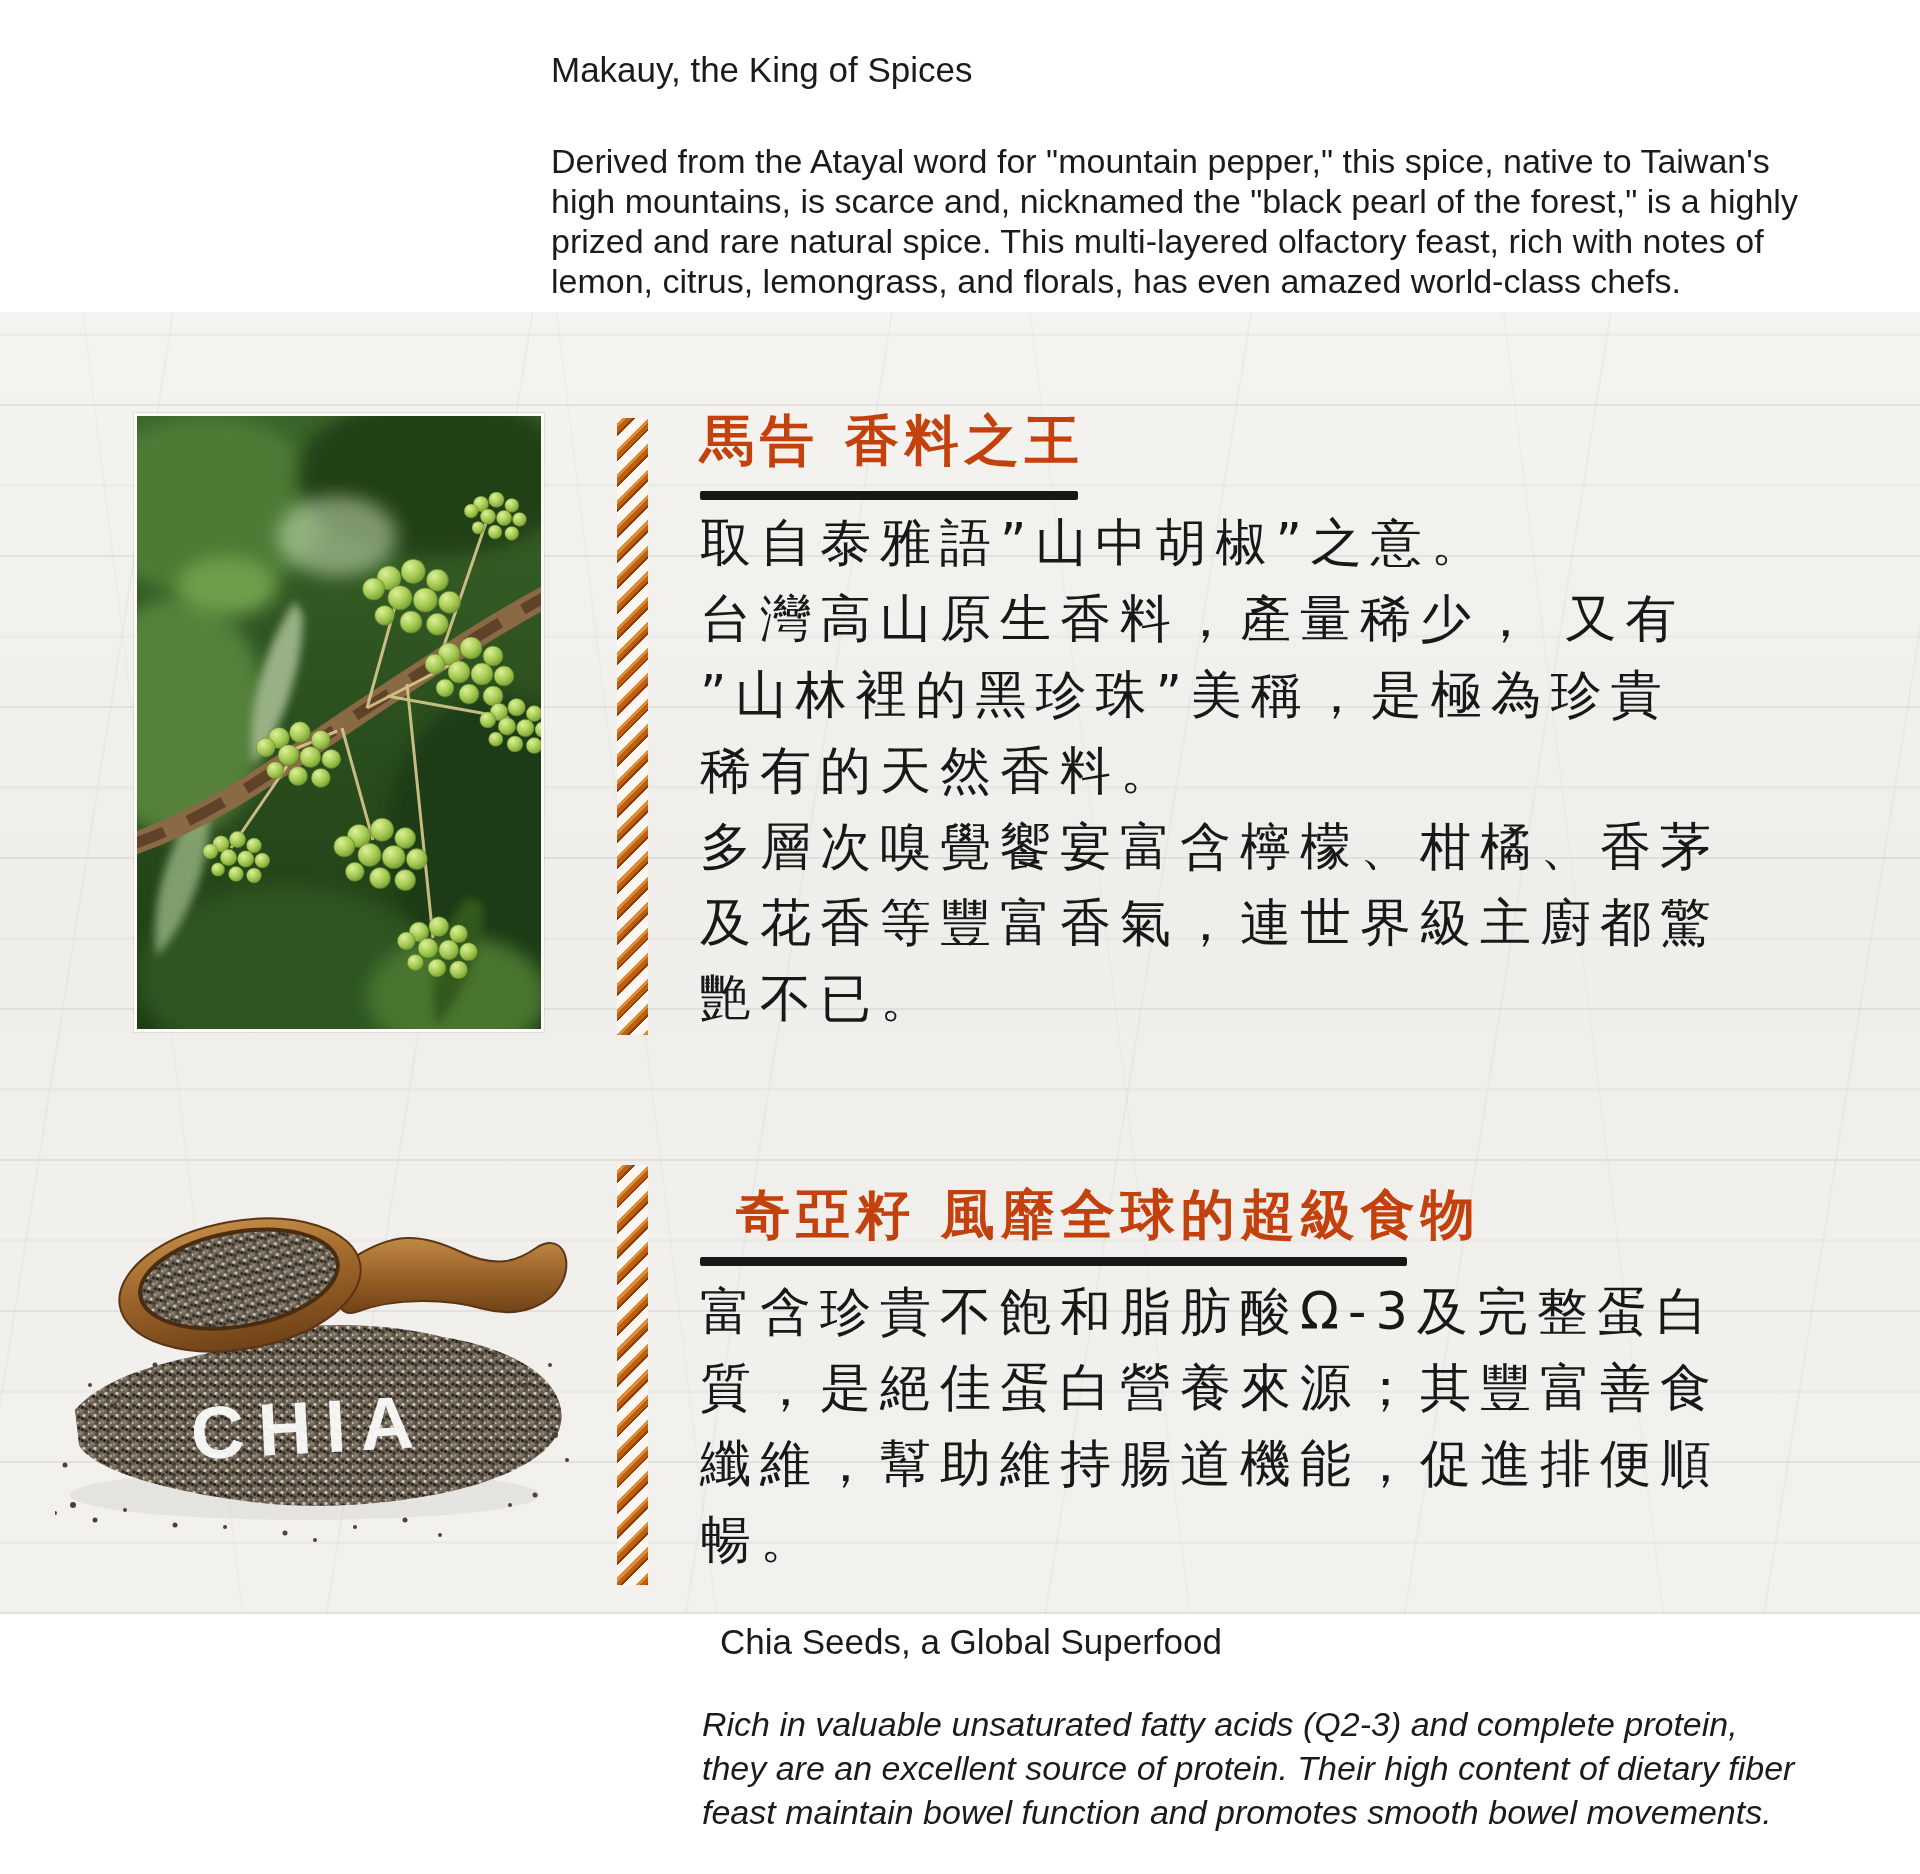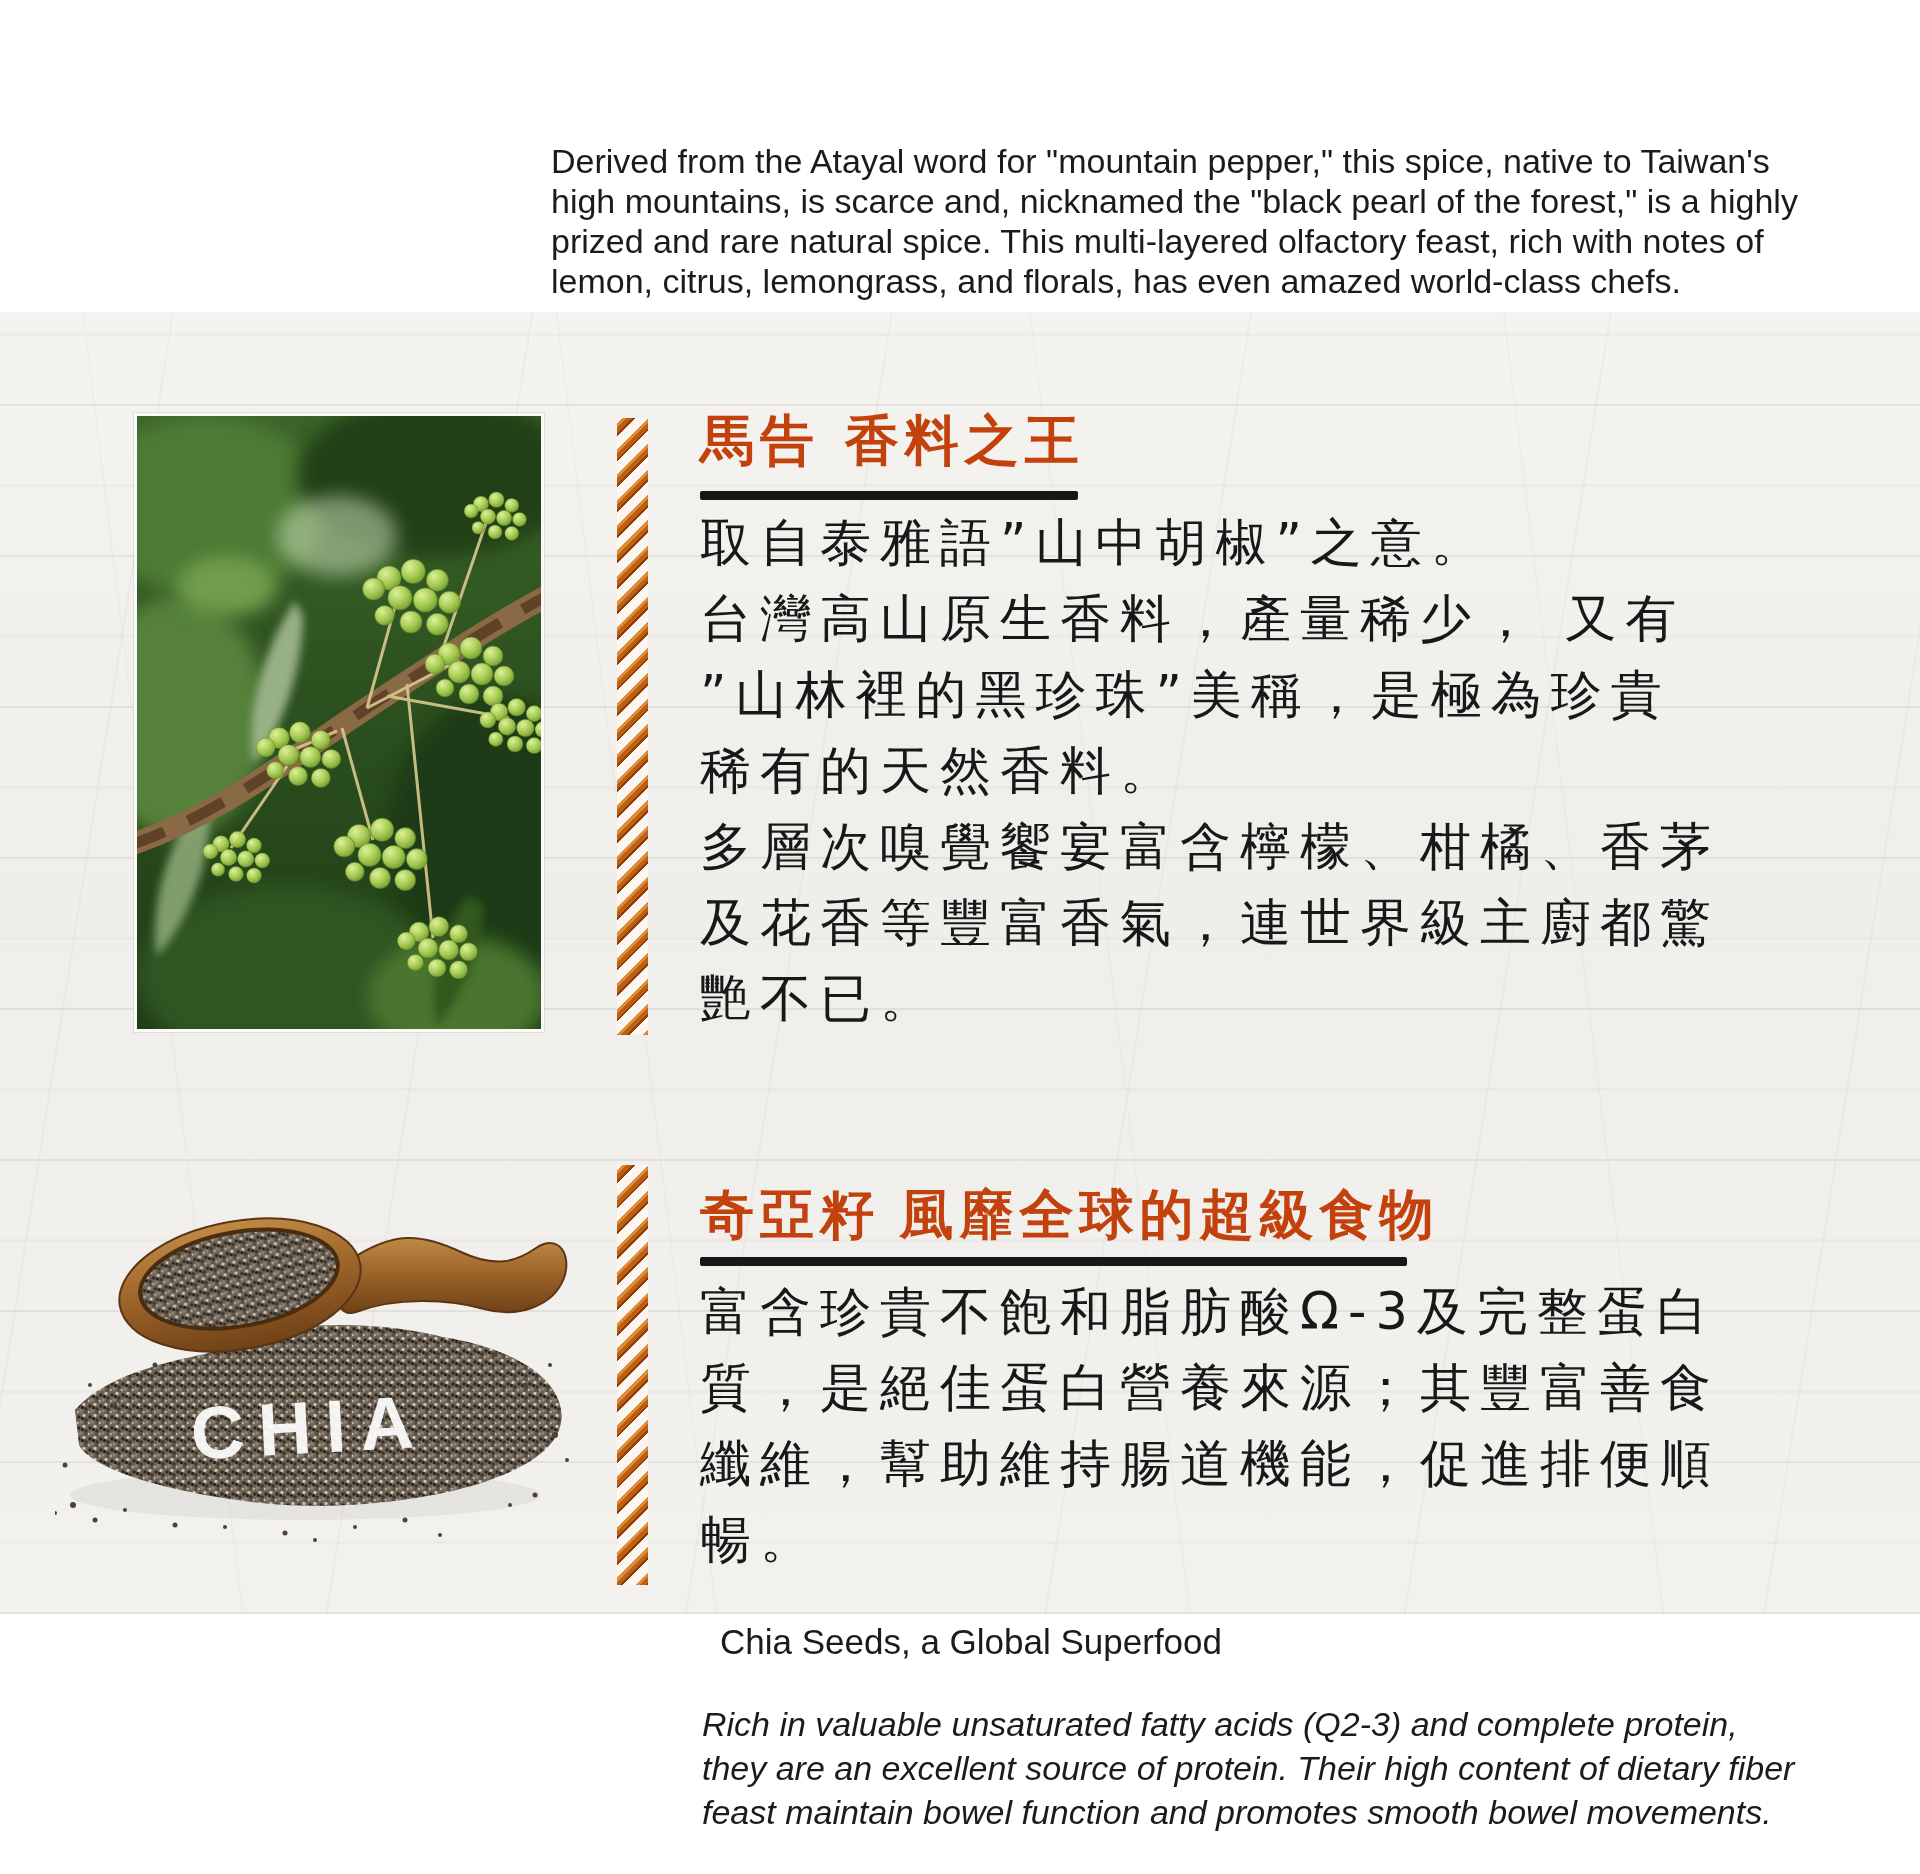--- a/index.html
+++ b/index.html
@@ -78,20 +78,21 @@
     box-sizing:content-box;
   }
   #chia-art{position:absolute;left:55px;top:1205px;width:520px;height:395px;}
 </style>
 </head>
 <body>
 
 <div id="page">
 
   <div id="top-band" class="white-band">
+    <div class="en-title" style="left:551px;top:50px;">Makauy, the King of Spices</div>
     <div class="en-para" style="left:551px;top:141px;">
       <div class="en-line">Derived from the Atayal word for "mountain pepper," this spice, native to Taiwan's</div>
       <div class="en-line">high mountains, is scarce and, nicknamed the "black pearl of the forest," is a highly</div>
       <div class="en-line">prized and rare natural spice. This multi-layered olfactory feast, rich with notes of</div>
       <div class="en-line">lemon, citrus, lemongrass, and florals, has even amazed world-class chefs.</div>
     </div>
   </div>
 
   <div id="wood"></div>
 
@@ -237,21 +238,21 @@
                C394,94 340,92 301,107 C286,112 279,96 283,80 Z" fill="url(#woodG)" stroke="#5c3414" stroke-width="2"></path>
       <g transform="rotate(-10 185 80)">
         <ellipse cx="185" cy="80" rx="122" ry="64" fill="url(#woodG)" stroke="#5c3414" stroke-width="2"></ellipse>
         <ellipse cx="185" cy="74" rx="100" ry="47" fill="url(#seedP)" stroke="#4a2c10" stroke-width="4"></ellipse>
       </g>
     </g>
   </svg>
 
   <div id="stripe-2" class="stripe-bar"></div>
 
-  <div class="zh-heading" style="left:700px;top:1186px;font-family:Liberation Serif, serif;">奇亞籽  風靡全球的超級食物</div>
+  <div class="zh-heading" style="left:736px;top:1186px;">奇亞籽  風靡全球的超級食物</div>
   <div class="heading-underline" style="left:700px;top:1257px;width:707px;"></div>
   <div class="zh-para" style="left:700px;top:1274px;">
     <div>富含珍貴不飽和脂肪酸Ω-3及完整蛋白</div>
     <div>質，是絕佳蛋白營養來源；其豐富善食</div>
     <div>纖維，幫助維持腸道機能，促進排便順</div>
     <div>暢。</div>
   </div>
 
   <div id="bottom-band" class="white-band">
     <div class="en-title" style="left:720px;top:8px;text-align:center;">Chia Seeds, a Global Superfood</div>

